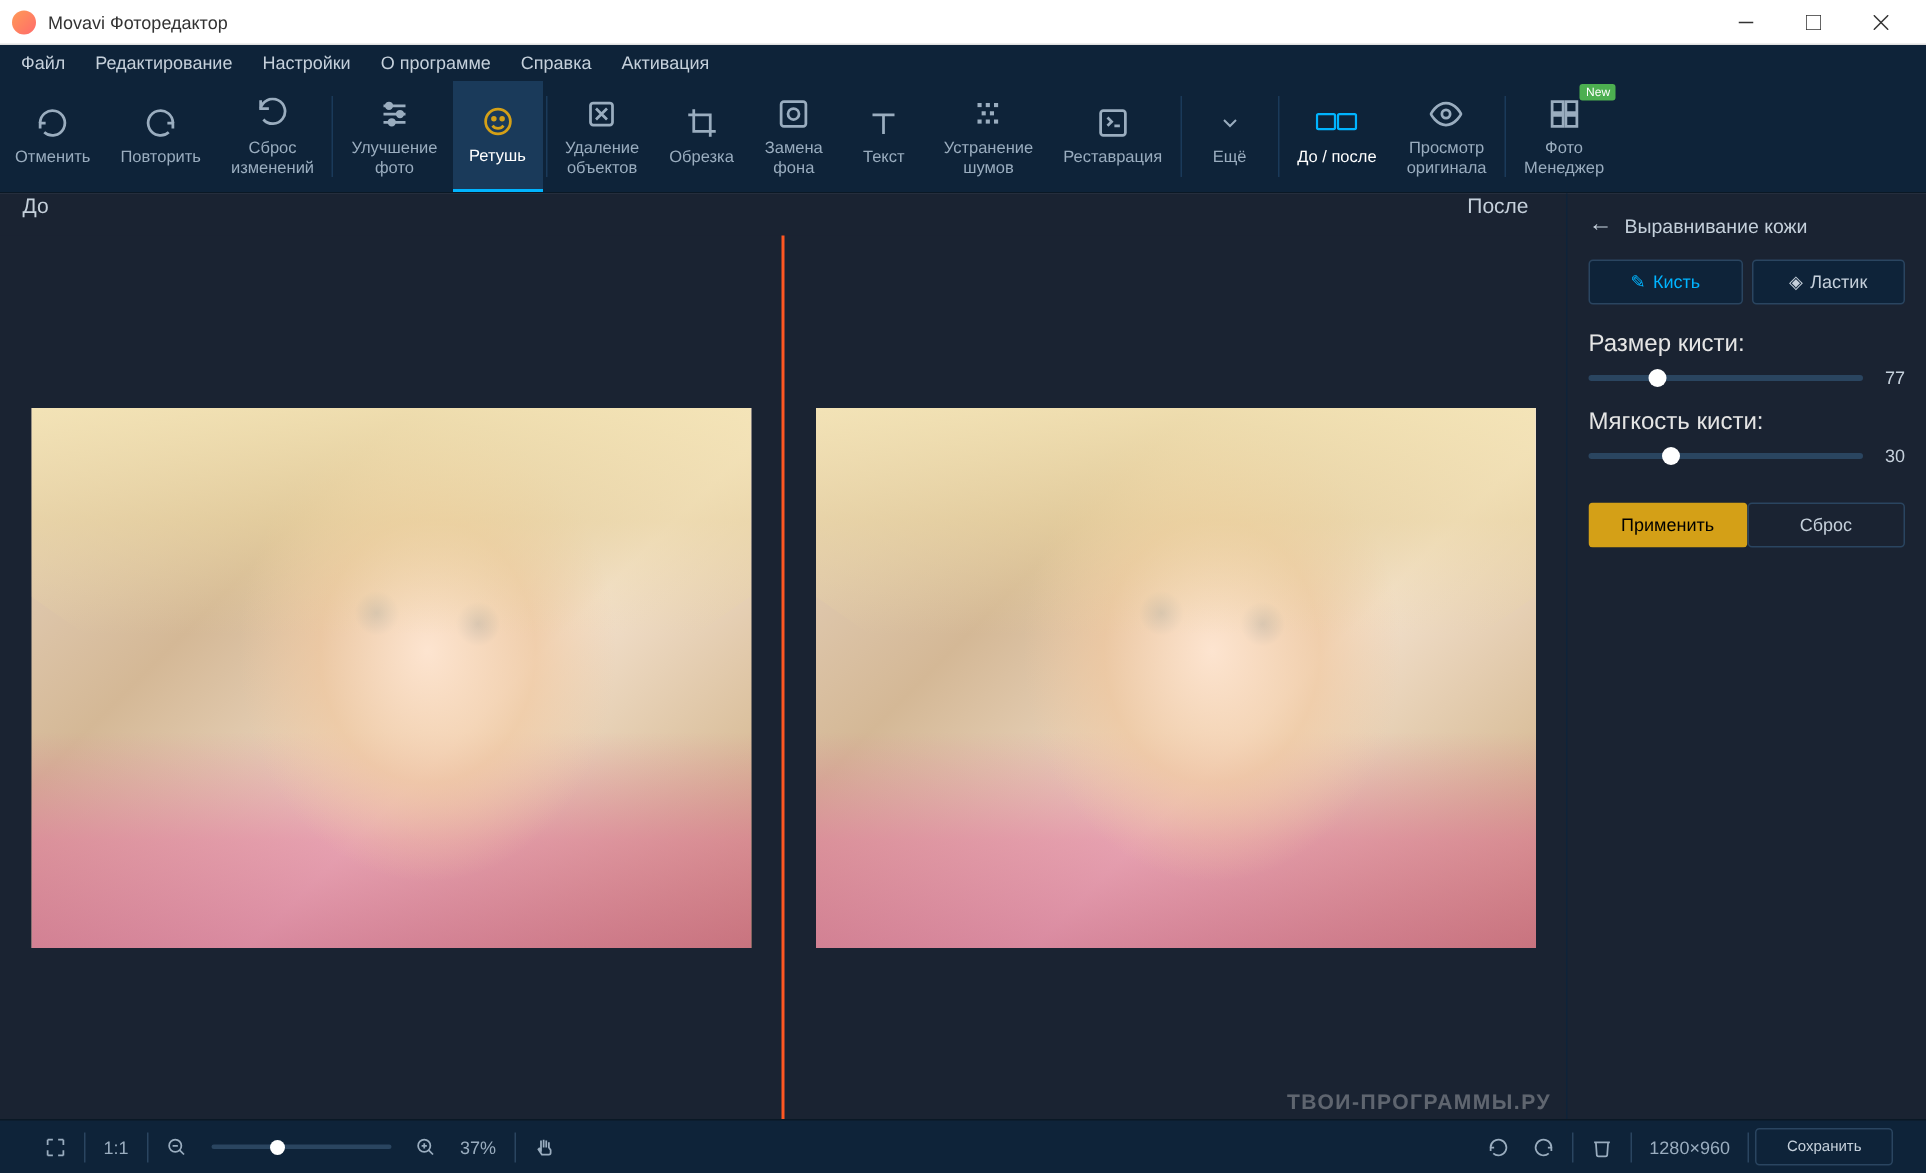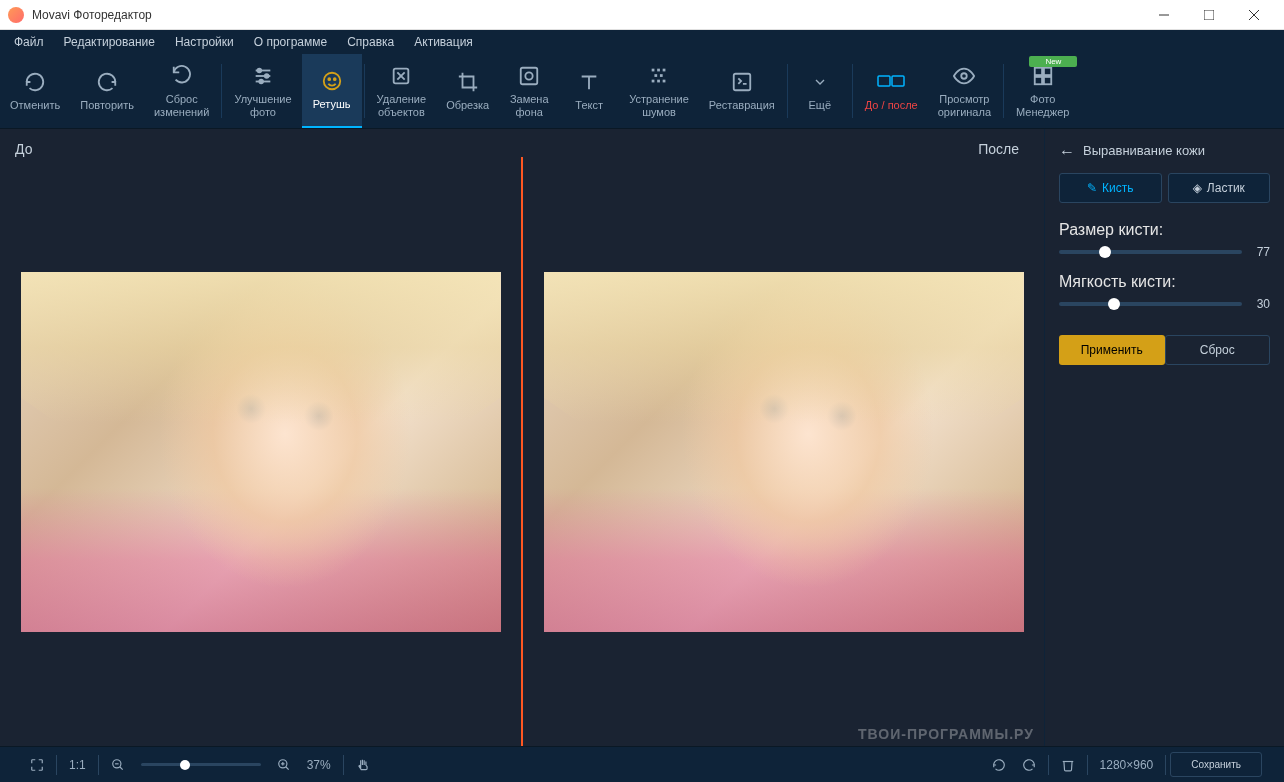--- a/index.html
+++ b/index.html
@@ -8,28 +8,28 @@
 .titlebar { height: 30px; background: #fff; display: flex; align-items: center; padding: 0 8px; border-bottom: 1px solid #e0e0e0; }
 .titlebar-icon { width: 16px; height: 16px; margin-right: 8px; background: linear-gradient(135deg,#ff9a56,#ff6b6b); border-radius: 50%; }
 .titlebar-text { flex: 1; color: #333; font-size: 12px; }
 .win-controls { display: flex; gap: 0; }
 .win-btn { width: 45px; height: 28px; display: flex; align-items: center; justify-content: center; color: #333; cursor: pointer; }
 .menubar { height: 24px; background: #0e2339; display: flex; align-items: center; padding: 0 4px; }
 .menu-item { padding: 4px 10px; color: #c5d0db; cursor: pointer; font-size: 12px; }
 .toolbar { height: 75px; background: #0e2339; display: flex; align-items: stretch; border-bottom: 1px solid #0a1825; }
 .tool-btn { display: flex; flex-direction: column; align-items: center; justify-content: center; padding: 6px 10px; color: #9aadbf; cursor: pointer; position: relative; min-width: 60px; }
 .tool-btn.active { background: #1a3a5a; border-bottom: 2px solid #00b4ff; color: #fff; }
-.tool-btn.highlight { color: #ef4444; }
+.tool-btn.highlight { color: #ffffff; }
 .tool-icon { font-size: 20px; margin-bottom: 4px; display: flex; align-items: center; justify-content: center; height: 26px; }
 .tool-label { font-size: 11px; text-align: center; line-height: 1.2; white-space: pre-line; }
 .tool-sep { width: 1px; background: #1a3a5a; margin: 10px 2px; }
-.badge-new { position: absolute; top: 2px; right: 2px; background: #4caf50; color: #fff; font-size: 8px; padding: 1px 16px; border-radius: 2px; }
+.badge-new { position: absolute; top: 2px; right: 2px; background: #4caf50; color: #fff; font-size: 8px; padding: 1px 4px; border-radius: 2px; }
 .main-area { flex: 1; display: flex; background: #1a2332; }
 .canvas-area { flex: 1; display: flex; flex-direction: column; position: relative; }
-.canvas-labels { height: 28px; display: flex; align-items: flex-end; padding: 0 15px; background: #1a2332; }
+.canvas-labels { height: 28px; display: flex; align-items: flex-start; padding: 0 15px; background: #1a2332; }
 .label-before { flex: 1; font-size: 14px; color: #c5d0db; }
 .label-after { font-size: 14px; color: #c5d0db; padding-right: 10px; }
 .canvas-content { flex: 1; display: flex; position: relative; background: #1a2332; }
 .canvas-half { flex: 1; display: flex; align-items: center; justify-content: center; padding: 10px; }
 .divider { width: 2px; background: #ff5722; cursor: ew-resize; }
 .photo { width: 480px; height: 360px; background: linear-gradient(135deg,#e8d5c0 0%,#d4b896 30%,#f2e0cc 60%,#c9a87a 100%); position: relative; overflow: hidden; }
 .photo::before { content:''; position:absolute; inset:0; background: radial-gradient(ellipse 180px 220px at 55% 45%, rgba(255,230,210,0.9) 0%, rgba(240,200,160,0.7) 40%, transparent 70%), radial-gradient(circle 25px at 48% 38%, #5a7a8a 0%, transparent 60%), radial-gradient(circle 25px at 62% 40%, #5a7a8a 0%, transparent 60%), linear-gradient(180deg, transparent 60%, rgba(220,100,150,0.5) 80%, rgba(200,80,130,0.6) 100%); }
 .photo::after { content:''; position:absolute; top:0; left:0; right:0; height:70%; background: linear-gradient(180deg, rgba(245,230,180,0.8) 0%, rgba(235,215,160,0.6) 30%, transparent 60%); clip-path: polygon(0 0, 100% 0, 100% 50%, 85% 70%, 70% 60%, 50% 75%, 30% 60%, 15% 70%, 0 50%); }
 .side-panel { width: 240px; background: #1a2332; border-left: 1px solid #0e2339; display: flex; flex-direction: column; padding: 12px 14px; }
 .panel-header { display: flex; align-items: center; margin-bottom: 14px; color: #c5d0db; font-size: 13px; }

